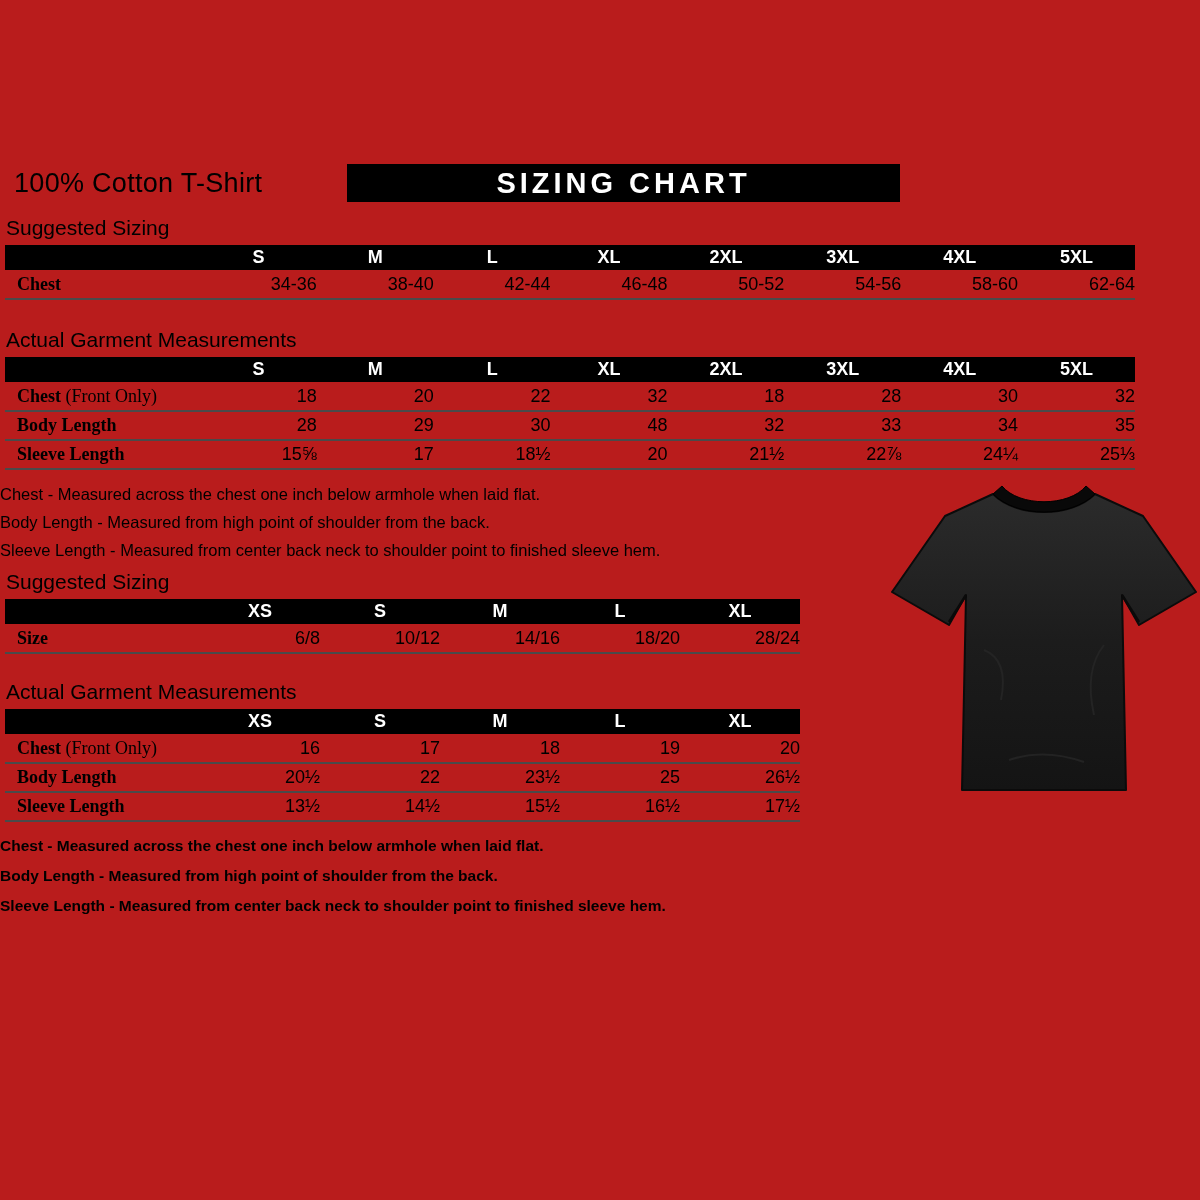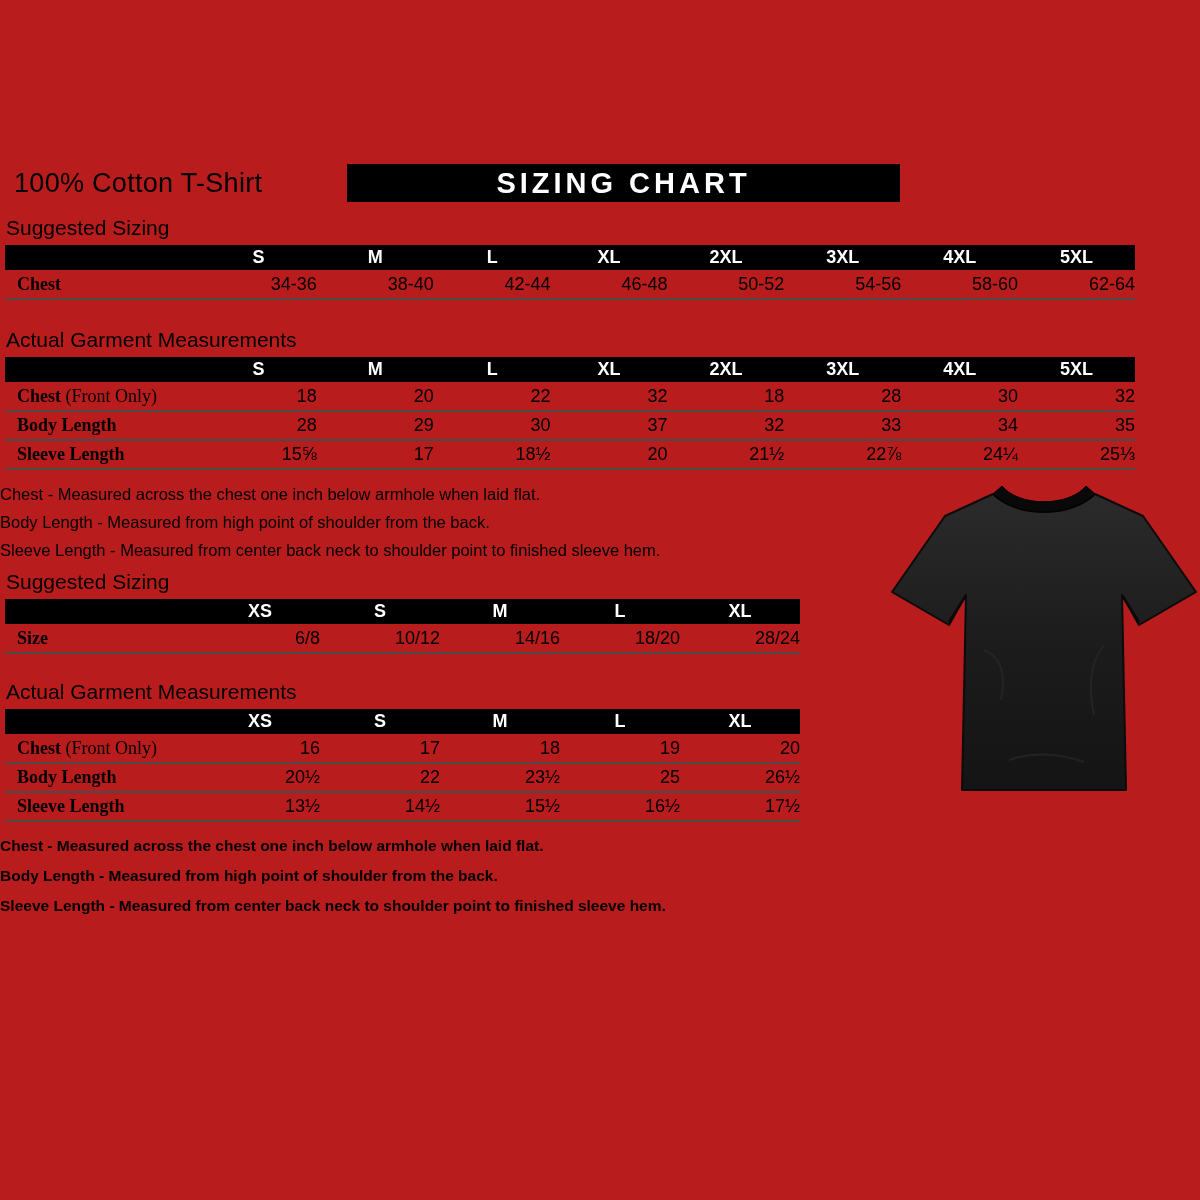--- a/index.html
+++ b/index.html
@@ -157,21 +157,21 @@
         <td>18</td>
         <td>28</td>
         <td>30</td>
         <td>32</td>
       </tr>
       <tr>
         <td class="row-label">Body Length</td>
         <td>28</td>
         <td>29</td>
         <td>30</td>
-        <td>37</td>
+        <td>48</td>
         <td>32</td>
         <td>33</td>
         <td>34</td>
         <td>35</td>
       </tr>
       <tr>
         <td class="row-label">Sleeve Length</td>
         <td>15⅝</td>
         <td>17</td>
         <td>18½</td>

